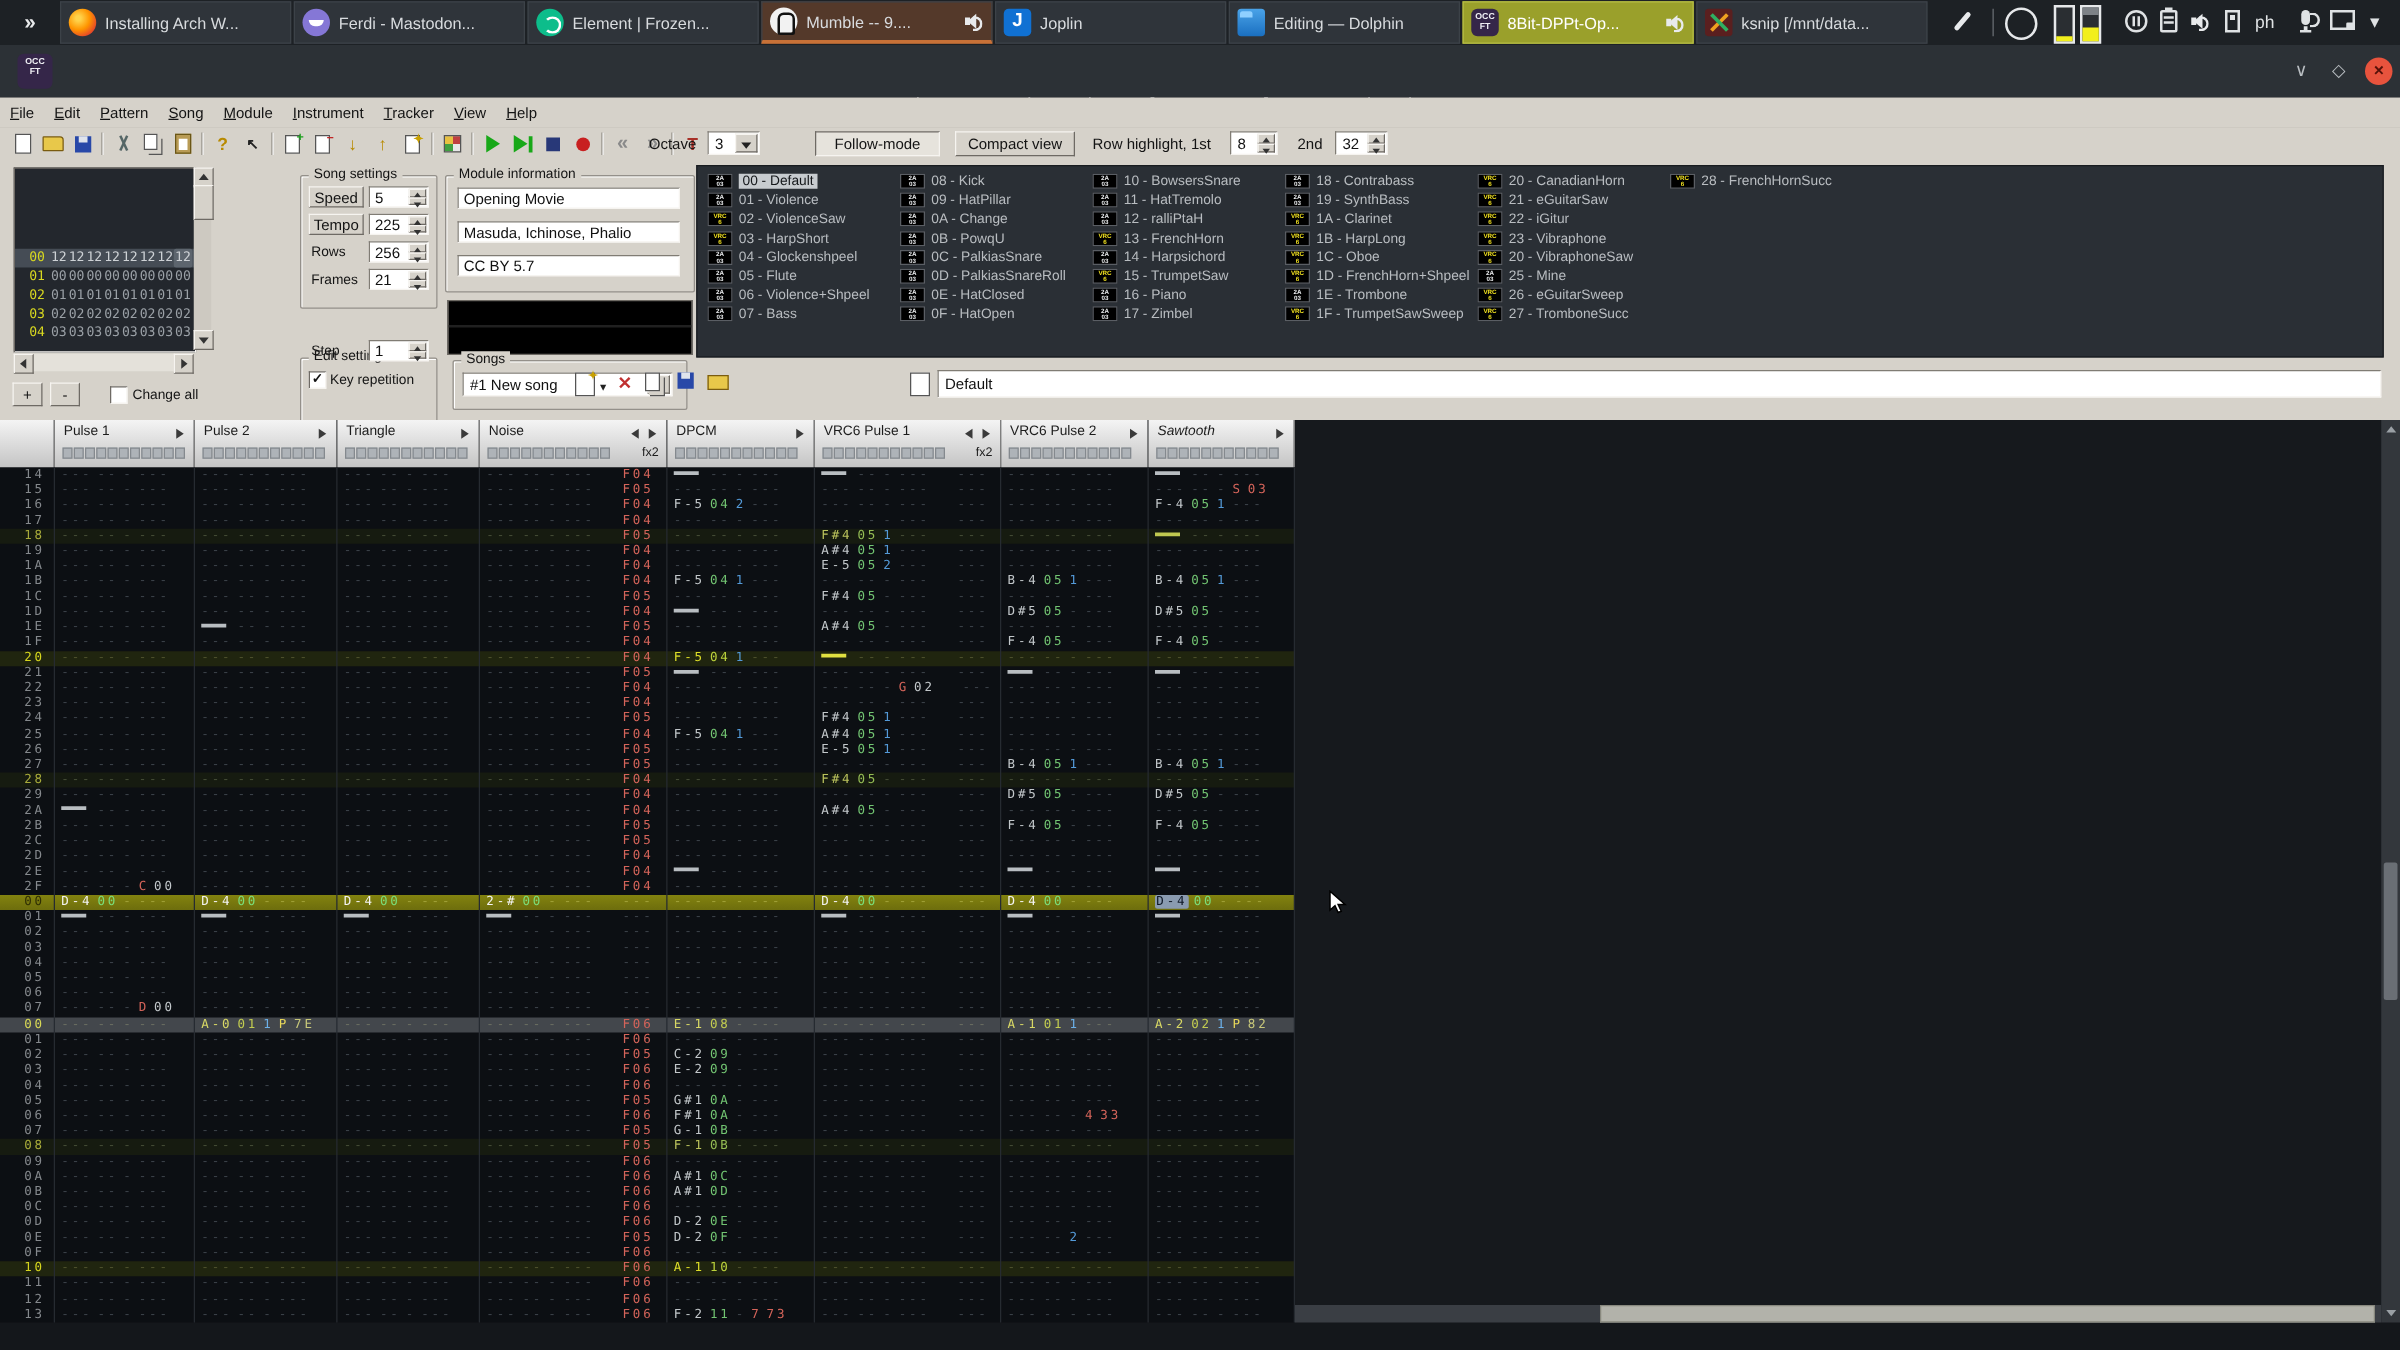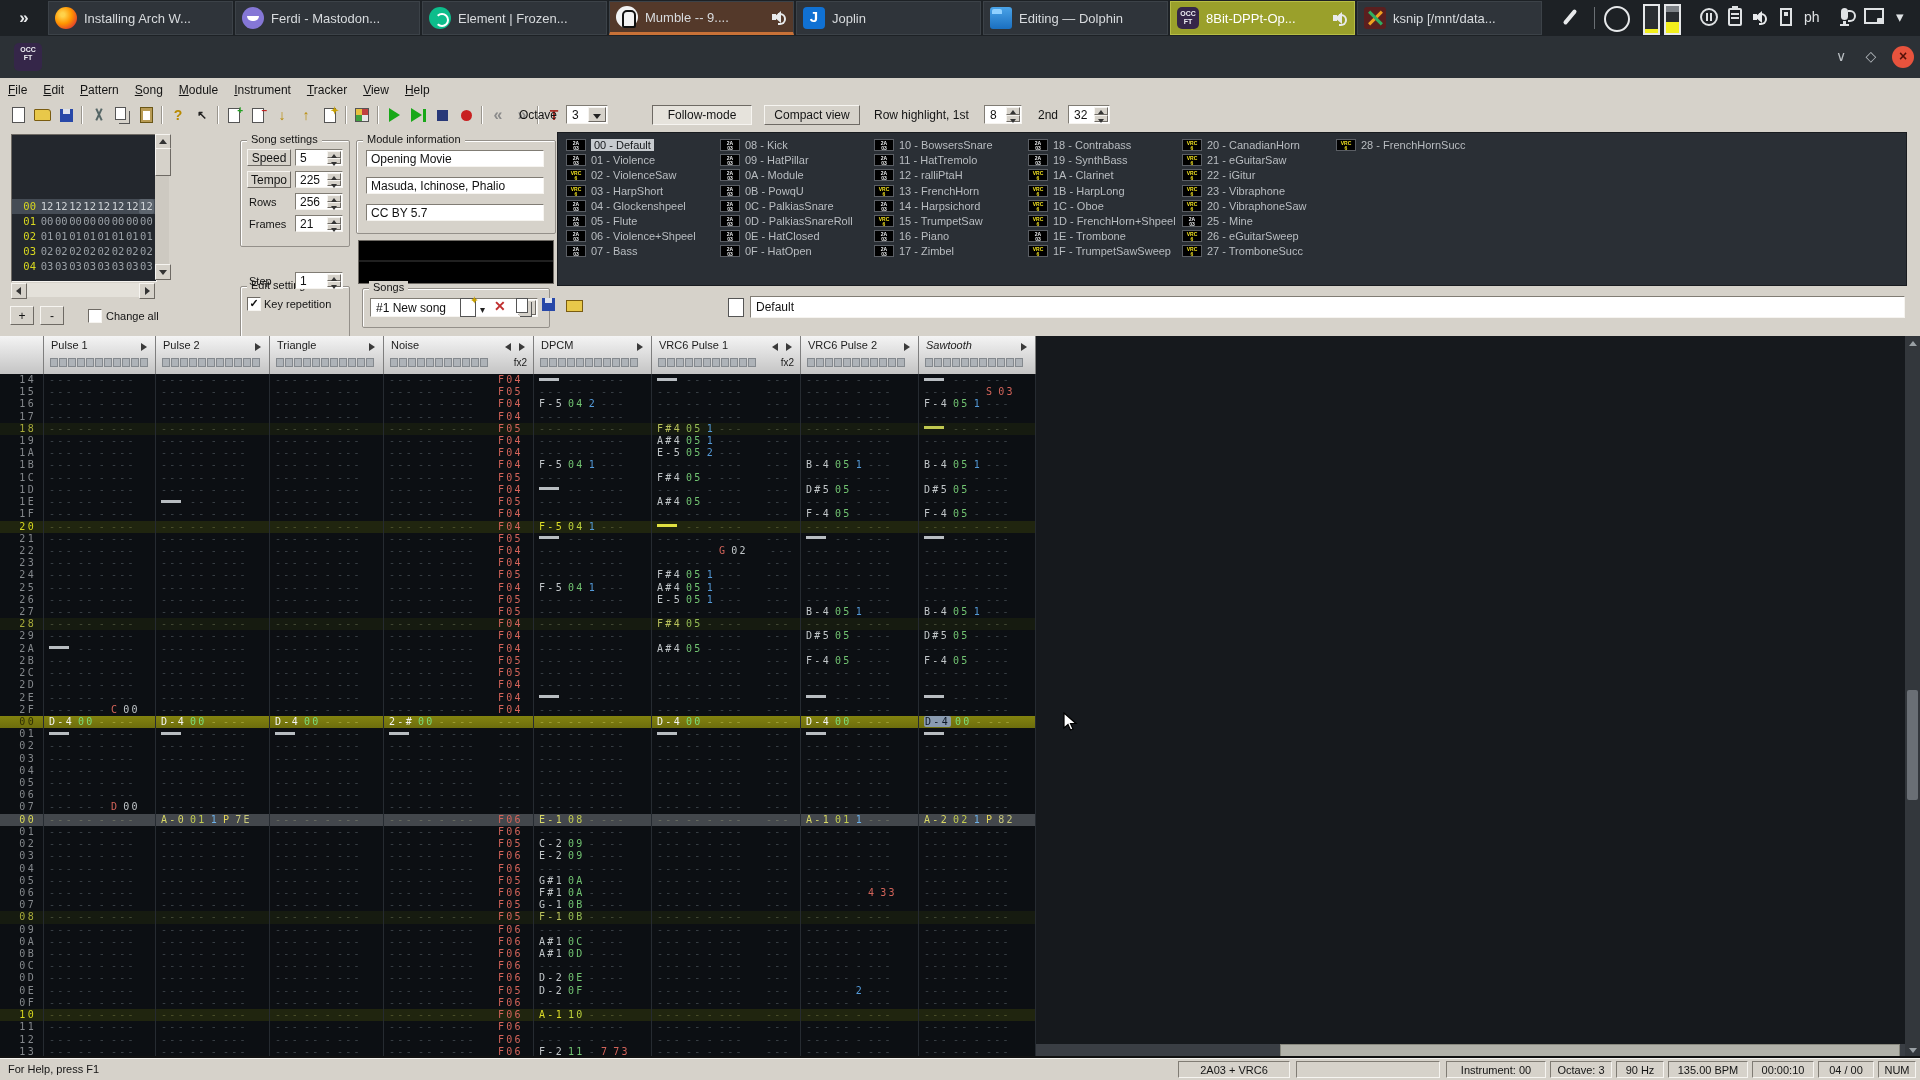--- a/index.html
+++ b/index.html
@@ -583,21 +583,21 @@
         <div class="inst" style="left: 162px; top: 5px;">
           <span class="chip c2a03">2A<br>03</span>
           <span class="iname">08 - Kick</span>
         </div>
         <div class="inst" style="left: 162px; top: 20.2px;">
           <span class="chip c2a03">2A<br>03</span>
           <span class="iname">09 - HatPillar</span>
         </div>
         <div class="inst" style="left: 162px; top: 35.4px;">
           <span class="chip c2a03">2A<br>03</span>
-          <span class="iname">0A - Module</span>
+          <span class="iname">0A - Change</span>
         </div>
         <div class="inst" style="left: 162px; top: 50.6px;">
           <span class="chip c2a03">2A<br>03</span>
           <span class="iname">0B - PowqU</span>
         </div>
         <div class="inst" style="left: 162px; top: 65.8px;">
           <span class="chip c2a03">2A<br>03</span>
           <span class="iname">0C - PalkiasSnare</span>
         </div>
         <div class="inst" style="left: 162px; top: 81px;">
@@ -931,32 +931,18 @@
     <div class="abs" style="left:1036px;top:708px;width:869px;height:14px;background:#3a3e44;">
       <div style="position:absolute;left:244px;top:0;width:620px;height:14px;background:#b2b2aa;border:1px solid #88887e;box-sizing:border-box;"></div>
     </div>
     <div class="abs" style="left:1905px;top:0;width:15px;height:722px;background:#33373c;">
       <div class="tri" style="left:4px;top:5px;border-left:4px solid transparent;border-right:4px solid transparent;border-bottom:5px solid #9aa0a5;"></div>
       <div class="tri" style="left:4px;bottom:5px;border-left:4px solid transparent;border-right:4px solid transparent;border-top:5px solid #9aa0a5;"></div>
       <div style="position:absolute;left:2px;top:354px;width:11px;height:110px;background:#6a6f75;border-radius:2px;"></div>
     </div>
   </div>
 
-  <div class="abs" id="statusbar">
-    <div id="sb-help">For Help, press F1</div>
-    <div id="sb-cells">
-        <div class="scell" style="left: 1178px; width: 112px;">2A03 + VRC6</div>
-        <div class="scell" style="left: 1296px; width: 144px;"></div>
-        <div class="scell" style="left: 1446px; width: 100px;">Instrument: 00</div>
-        <div class="scell" style="left: 1550px; width: 62px;">Octave: 3</div>
-        <div class="scell" style="left: 1616px; width: 48px;">90 Hz</div>
-        <div class="scell" style="left: 1668px; width: 80px;">135.00 BPM</div>
-        <div class="scell" style="left: 1752px; width: 62px;">00:00:10</div>
-        <div class="scell" style="left: 1818px; width: 56px;">04 / 00</div>
-        <div class="scell" style="left: 1878px; width: 38px;">NUM</div>
-      </div>
-  </div>
 
   <svg class="abs" id="cursor" viewBox="0 0 20 20">
     <polygon points="2,1 2,16 6,12.5 8.5,18 11,17 8.5,11.5 14,11.5" fill="#fff" stroke="#000" stroke-width="1.2"></polygon>
   </svg>
 
 </div>
 
 </body></html>

